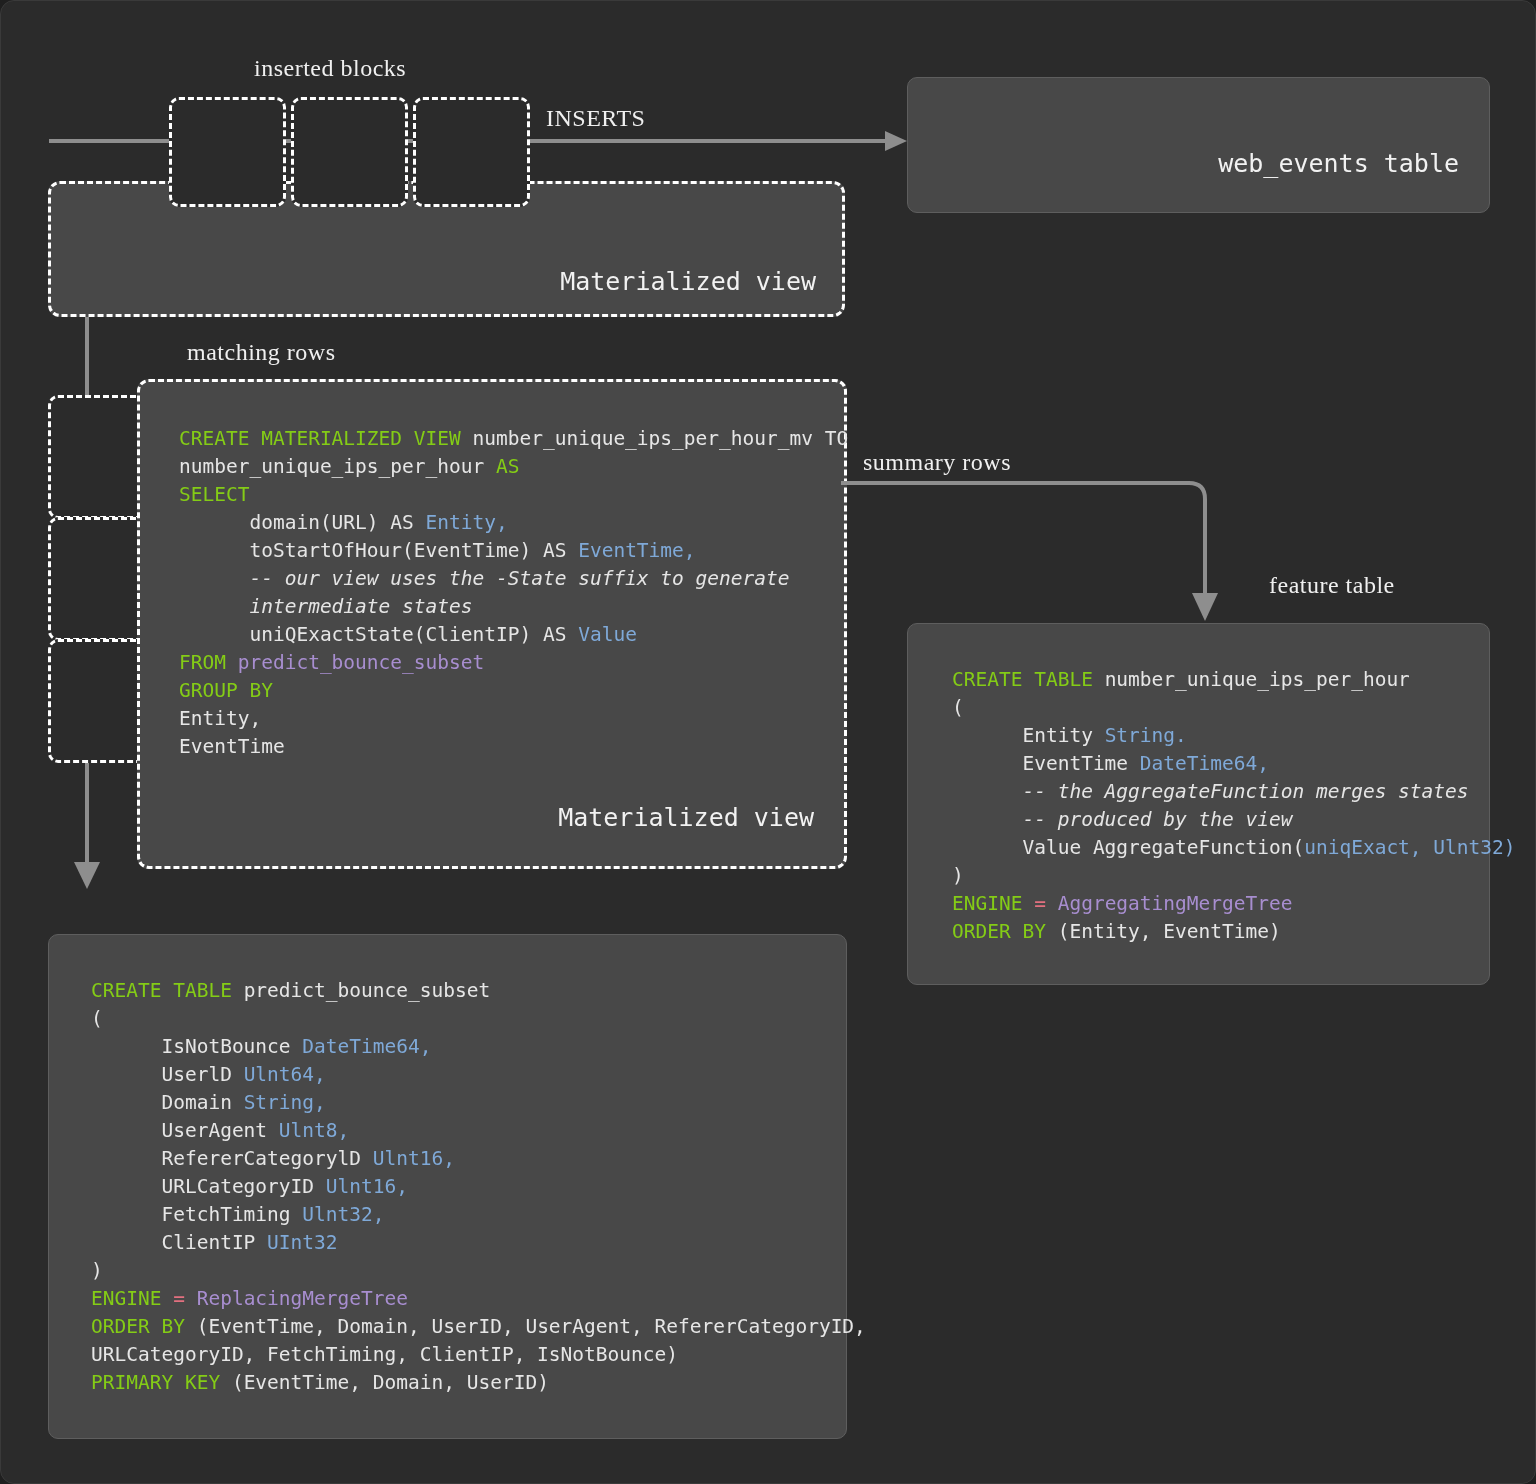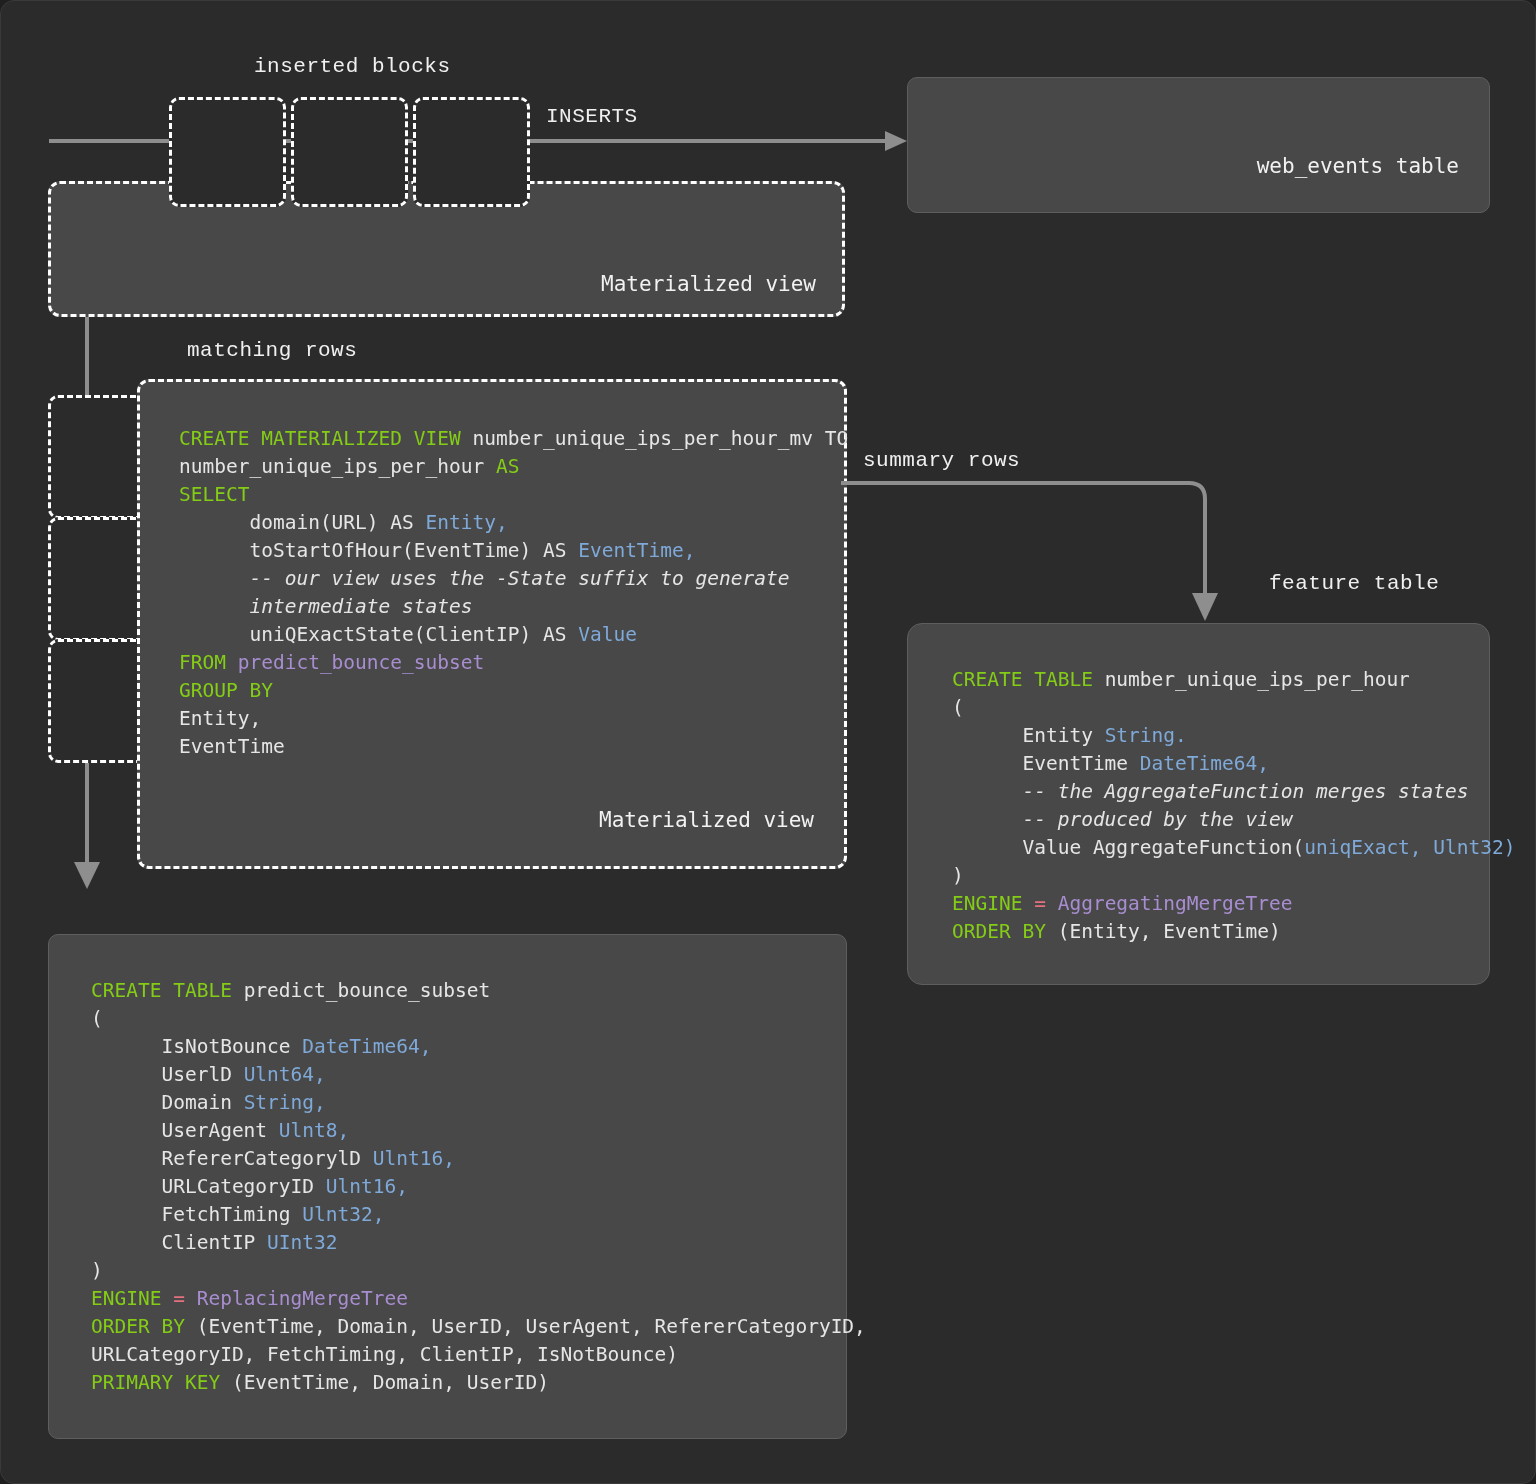--- a/index.html
+++ b/index.html
@@ -19,22 +19,22 @@
     border-radius: 14px;
     border: 1px solid #3a3a3a;
     box-sizing: border-box;
     overflow: hidden;
     color: #e8e8e8;
   }
 
   
   .lbl {
     position: absolute;
-    font-family: Liberation Mono, monospace;
-    font-size: 21px;
+    font-family: Liberation Serif, serif;
+    font-size: 24px;
     letter-spacing: 0.5px;
     color: #f0f0f0;
     white-space: pre;
   }
 
   
   .panel {
     position: absolute;
     box-sizing: border-box;
     border-radius: 10px;
@@ -54,21 +54,21 @@
     box-sizing: border-box;
     background: #2b2b2b;
     border: 3px dashed #ffffff;
     border-radius: 10px;
   }
 
   .panel-caption {
     position: absolute;
     right: 26px;
     bottom: 18px;
-    font-size: 21px;
+    font-size: 25px;
     color: #f2f2f2;
     white-space: pre;
   }
 
   
   .code {
     position: absolute;
     font-family: "DejaVu Sans Mono", "Liberation Mono", monospace;
     font-size: 19.5px;
     line-height: 28px;
@@ -143,21 +143,21 @@
 
   <svg class="conn" style="left:840px; top:470px; width:400px; height:160px;">
     <path d="M 0 12 L 348 12 Q 364 12 364 28 L 364 122" fill="none" stroke="#8e8e8e" stroke-width="4"></path>
     <polygon points="351,122 377,122 364,150" fill="#8e8e8e"></polygon>
   </svg>
 
   <div class="lbl" style="left:862px; top:448px;">summary rows</div>
 
   <div class="lbl" style="left:1232px; top:571px;margin-left:36px;">feature table</div>
 
-  <div class="panel panel-solid" style="left:906px; top:622px; width:583px; height:362px;border-radius:15px;">
+  <div class="panel panel-solid" style="left:906px; top:622px; width:583px; height:362px;">
     <div class="code" style="left:44px; top:42px;"><span class="kw">CREATE TABLE </span><span class="pln">number_unique_ips_per_hour</span>
 <span class="pln">(</span>
 <span class="pln">      Entity </span><span class="typ">String.</span>
 <span class="pln">      EventTime </span><span class="typ">DateTime64,</span>
 <span class="cmt">      -- the AggregateFunction merges states</span>
 <span class="cmt">      -- produced by the view</span>
 <span class="pln">      Value AggregateFunction(</span><span class="typ">uniqExact, Ulnt32)</span>
 <span class="pln">)</span>
 <span class="kw">ENGINE </span><span class="op">= </span><span class="pur">AggregatingMergeTree</span>
 <span class="kw">ORDER BY </span><span class="pln">(Entity, EventTime)</span></div>

